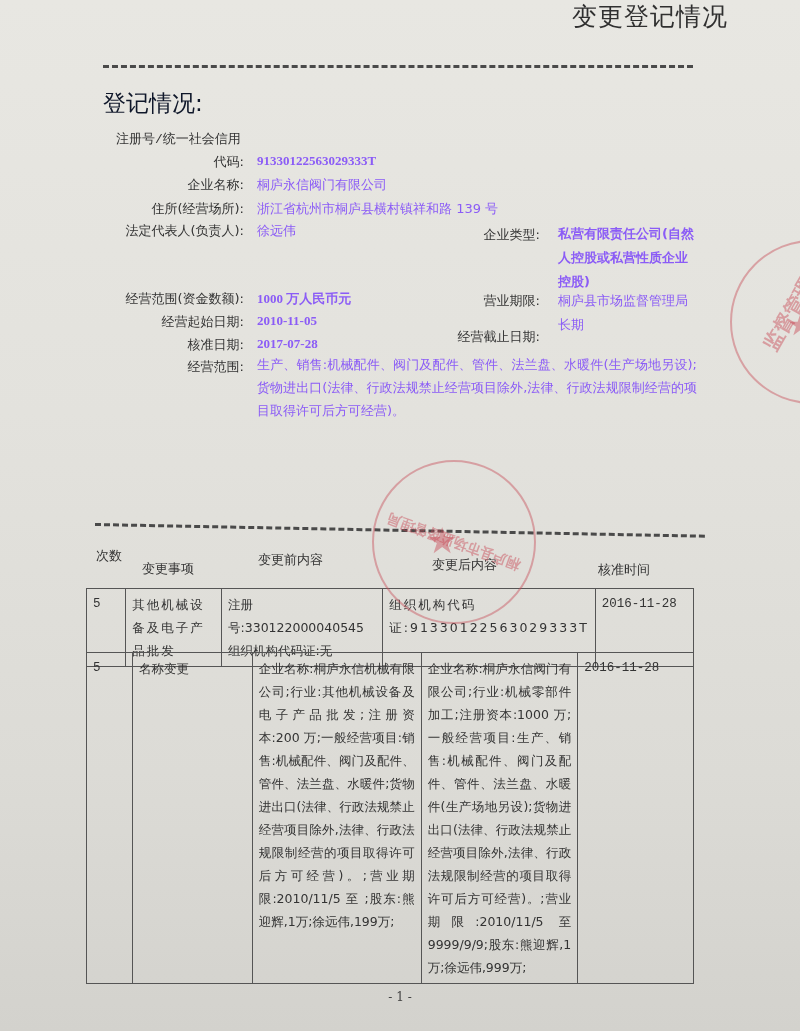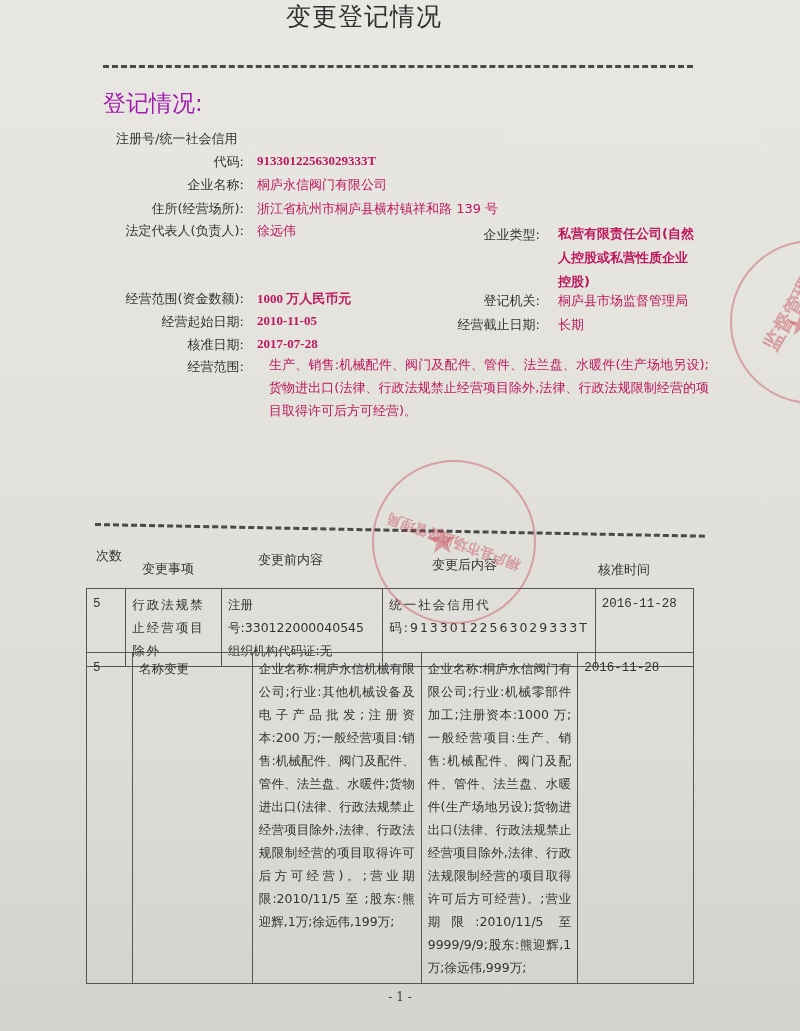--- a/index.html
+++ b/index.html
@@ -3,93 +3,93 @@
 <meta charset="utf-8">
 <style>
   html, body { margin: 0; padding: 0; }
   body {
     width: 800px; height: 1031px; overflow: hidden; position: relative;
     background: linear-gradient(180deg, #e8e7e2 0%, #e3e2dd 40%, #dcdbd6 75%, #d3d2cd 100%);
     font-family: "DejaVu Serif", "Liberation Serif", serif;
     color: #2e2e2e;
   }
   .abs { position: absolute; }
-  .title { left: 0; width: 728px; top: 0; text-align: center; font-family: "DejaVu Sans", sans-serif; font-size: 25px; color: #303030; letter-spacing: 1px; }
+  .title { left: 0; width: 728px; top: 0; text-align: right; font-family: "DejaVu Sans", sans-serif; font-size: 25px; color: #303030; letter-spacing: 1px; }
   .dash { border-top: 3px dashed #4a4a4a; height: 0; }
-  .section-title { left: 103px; top: 88px; font-family: "DejaVu Sans", sans-serif; font-size: 23px; color: #a21caf; }
+  .section-title { left: 103px; top: 88px; font-family: "DejaVu Sans", sans-serif; font-size: 23px; color: #0f172a; }
   .lbl { font-size: 13px; text-align: left; color: #333; white-space: nowrap; font-family: "DejaVu Sans", sans-serif; }
-  .val { font-size: 13px; color: #be185d; white-space: nowrap; font-weight: bold; font-family: "Liberation Serif", serif; }
+  .val { font-size: 13px; color: #8b5cf6; white-space: nowrap; font-weight: bold; font-family: "Liberation Serif", serif; }
   .val.cn { font-family: "DejaVu Sans", sans-serif; font-weight: normal; }
   .multi { white-space: normal; line-height: 24px; }
   .hdr { font-family: "DejaVu Sans", sans-serif; font-size: 13px; color: #333; }
   table.chg { position: absolute; border-collapse: collapse; font-family: "DejaVu Sans", sans-serif; font-size: 12.5px; color: #333; }
   table.chg td { border: 1.5px solid #555; vertical-align: top; padding: 4px 6px; line-height: 23px; }
   .mono { font-family: "Liberation Mono", "DejaVu Sans Mono", monospace; }
   .justify { text-align: justify; }
   .page-num { left: 0; width: 800px; top: 990px; text-align: center; font-size: 12px; color: #444; }
   .stamp { border-radius: 50%; border: 2px solid rgba(200,80,90,0.45); }
   .stamp-text { color: rgba(200,70,85,0.45); font-family: "DejaVu Sans", sans-serif; font-weight: bold; font-size: 20px; }
 </style>
 </head>
 <body>
 
 <div class="abs title">变更登记情况</div>
 <div class="abs dash" style="left:103px; top:65px; width:590px;"></div>
 
 <div class="abs section-title">登记情况:</div>
 
-<div class="abs lbl" style="left:116px; top:130px; text-align:left;">注册号/统一社会信用</div>
+<div class="abs lbl" style="left:116px; top:130px; text-align:left;font-family:Liberation Mono, monospace;">注册号/统一社会信用</div>
 <div class="abs lbl" style="right:556px; top:153px;">代码:</div>
 <div class="abs val" style="left:257px; top:153px;">91330122563029333T</div>
 
 <div class="abs lbl" style="right:556px; top:176px;">企业名称:</div>
 <div class="abs val cn" style="left:257px; top:176px;">桐庐永信阀门有限公司</div>
 
 <div class="abs lbl" style="right:556px; top:200px;">住所(经营场所):</div>
 <div class="abs val cn" style="left:257px; top:200px;">浙江省杭州市桐庐县横村镇祥和路 139 号</div>
 
 <div class="abs lbl" style="right:556px; top:222px;">法定代表人(负责人):</div>
 <div class="abs val cn" style="left:257px; top:222px;">徐远伟</div>
 
 <div class="abs lbl" style="right:260px; top:226px;">企业类型:</div>
 <div class="abs val cn multi" style="left:558px; top:222px; width:142px;font-weight:bold;">私营有限责任公司(自然人控股或私营性质企业控股)</div>
 
 <div class="abs lbl" style="right:556px; top:290px;">经营范围(资金数额):</div>
 <div class="abs val" style="left:257px; top:290px;">1000 万人民币元</div>
 
-<div class="abs lbl" style="right:260px; top:292px;">登记机关:</div>
+<div class="abs lbl" style="right:260px; top:292px;">营业期限:</div>
 <div class="abs val cn" style="left:558px; top:292px;">桐庐县市场监督管理局</div>
 
 <div class="abs lbl" style="right:556px; top:313px;">经营起始日期:</div>
 <div class="abs val" style="left:257px; top:313px;">2010-11-05</div>
 
-<div class="abs lbl" style="right:260px; top:316px;">经营截止日期:</div>
+<div class="abs lbl" style="right:260px; top:328px;">经营截止日期:</div>
 <div class="abs val cn" style="left:558px; top:316px;">长期</div>
 
 <div class="abs lbl" style="right:556px; top:336px;">核准日期:</div>
 <div class="abs val" style="left:257px; top:336px;">2017-07-28</div>
 
 <div class="abs lbl" style="right:556px; top:358px;">经营范围:</div>
-<div class="abs val cn multi justify" style="left:257px; top:353px; width:440px; line-height:23px;margin-left:12px;">生产、销售:机械配件、阀门及配件、管件、法兰盘、水暖件(生产场地另设);货物进出口(法律、行政法规禁止经营项目除外,法律、行政法规限制经营的项目取得许可后方可经营)。</div>
+<div class="abs val cn multi justify" style="left:257px; top:353px; width:440px; line-height:23px;">生产、销售:机械配件、阀门及配件、管件、法兰盘、水暖件(生产场地另设);货物进出口(法律、行政法规禁止经营项目除外,法律、行政法规限制经营的项目取得许可后方可经营)。</div>
 
 <div class="abs dash" style="left:95px; top:523px; width:610px; transform:rotate(1.1deg); transform-origin:left;"></div>
 
 <div class="abs hdr" style="left:96px; top:547px;">次数</div>
 <div class="abs hdr" style="left:142px; top:549px;margin-top:11px;">变更事项</div>
 <div class="abs hdr" style="left:258px; top:551px;">变更前内容</div>
 <div class="abs hdr" style="left:432px; top:556px;">变更后内容</div>
 <div class="abs hdr" style="left:598px; top:561px;">核准时间</div>
 
 <table class="chg" style="left:86px; top:588px; width:608px;">
   <tbody>
       <tr>
     <td style="width:32px;" class="mono">5</td>
-    <td style="width:104px; letter-spacing:2px;">行政法规禁止经营项目除外</td>
+    <td style="width:104px; letter-spacing:2px;">其他机械设备及电子产品批发</td>
     <td style="width:152px;">注册号:330122000040545 组织机构代码证:无</td>
-    <td style="width:140px; letter-spacing:2px;">统一社会信用代码:91330122563029333T</td>
+    <td style="width:140px; letter-spacing:2px;">组织机构代码证:91330122563029333T</td>
     <td style="width:100px;" class="mono">2016-11-28</td>
   </tr>
 </tbody>
   </table>
 
 <table class="chg" style="left:86px; top:652px; width:608px;">
   <tbody>
       <tr>
     <td style="width:32px; height:282px;" class="mono">5</td>
     <td style="width:104px;">名称变更</td>

